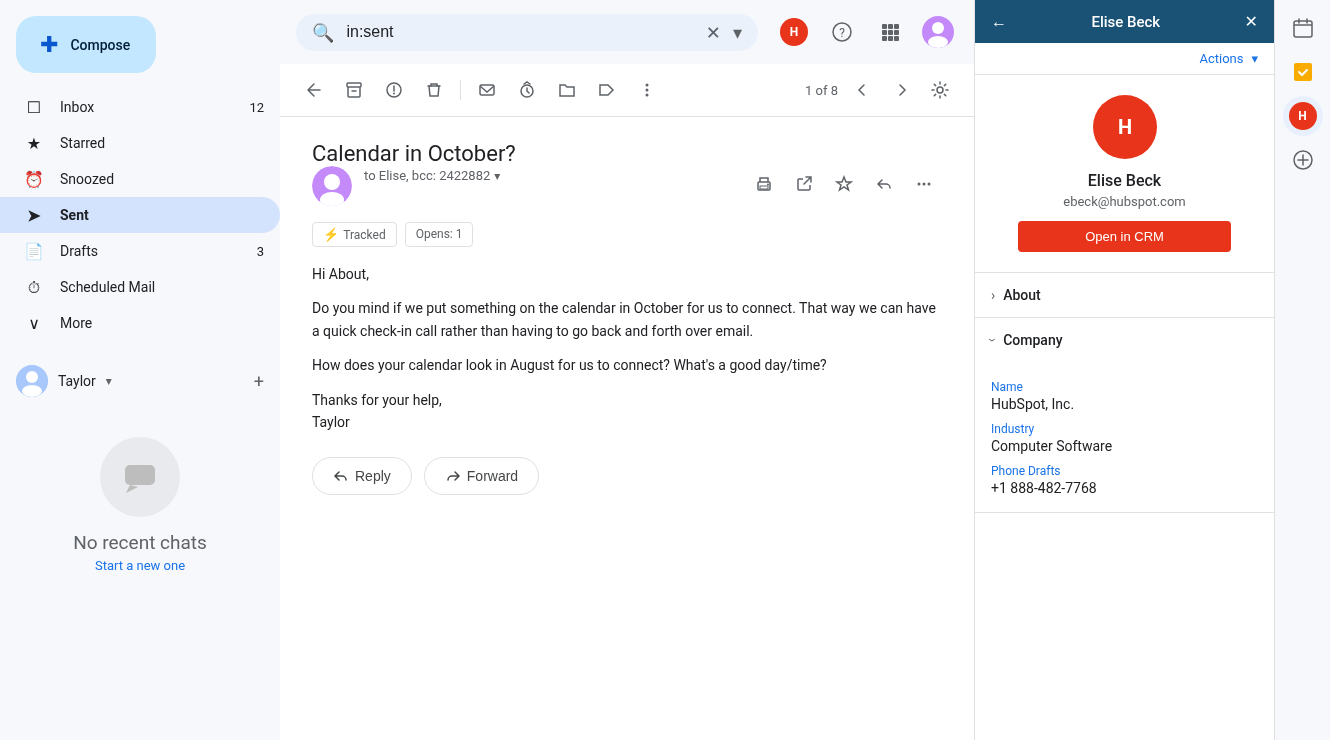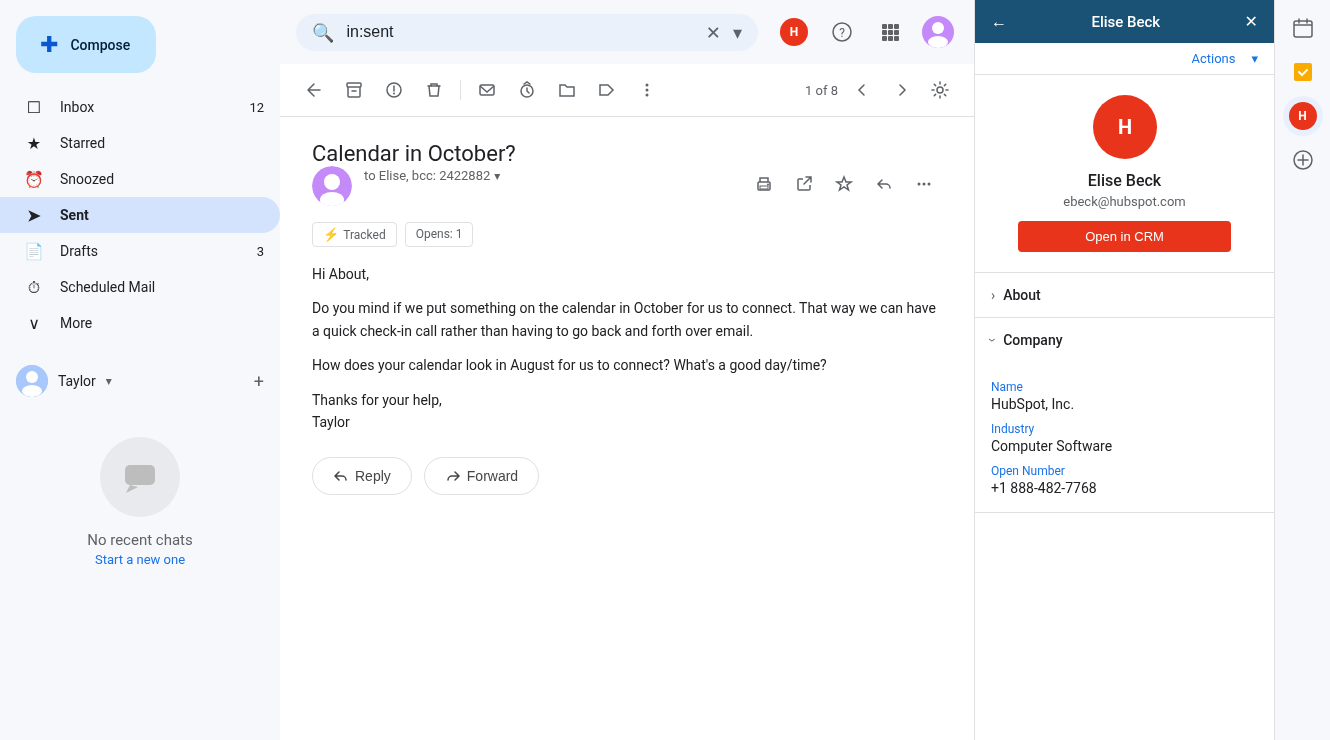--- a/index.html
+++ b/index.html
@@ -16,21 +16,21 @@
     .nav-item .nav-label { flex: 1; }
     .nav-item .nav-count { font-size: 13px; color: #202124; }
 
     .nav-section { margin-bottom: 4px; }
 
     .user-section { display: flex; align-items: center; gap: 10px; padding: 12px 16px; margin-top: 8px; cursor: pointer; }
     .user-avatar-small { width: 32px; height: 32px; border-radius: 50%; background: #a8c7fa; overflow: hidden; display: flex; align-items: center; justify-content: center; }
 
     .chat-empty { display: flex; flex-direction: column; align-items: center; justify-content: center; padding: 20px 16px; margin-top: 8px; }
     .chat-icon-circle { width: 80px; height: 80px; border-radius: 50%; background: #e8eaed; display: flex; align-items: center; justify-content: center; margin-bottom: 12px; }
-    .chat-empty-text { color: #5f6368; text-align: center; font-size: 15px; line-height: 1.5; }
+    .chat-empty-text { color: #5f6368; text-align: center; font-size: 19px; line-height: 1.5; }
     .chat-empty-link { color: #1a73e8; text-align: center; font-size: 13px; cursor: pointer; text-decoration: none; }
 
     
     #main { flex: 1; display: flex; flex-direction: column; background: #fff; min-width: 0; }
 
     
     #topbar { display: flex; align-items: center; background: #f6f8fc; padding: 8px 16px; gap: 0; height: 64px; }
     #search-bar { flex: 1; display: flex; align-items: center; background: #eaf1fb; border-radius: 24px; padding: 8px 16px; gap: 12px; max-width: 720px; }
     #search-bar input { border: none; background: transparent; flex: 1; font-size: 16px; color: #202124; outline: none; }
     .search-icon { color: #5f6368; font-size: 18px; }
@@ -75,21 +75,21 @@
     .action-btn { display: flex; align-items: center; gap: 6px; border: 1px solid #e0e0e0; border-radius: 20px; padding: 10px 20px; cursor: pointer; font-size: 14px; color: #444746; background: #fff; }
 
     
     #right-panel { width: 300px; min-width: 300px; border-left: 1px solid #e0e0e0; background: #fff; display: flex; flex-direction: column; }
     #panel-header { background: #1a5276; color: #fff; display: flex; align-items: center; padding: 12px 16px; gap: 8px; }
     #panel-header .back-btn { cursor: pointer; font-size: 16px; color: #fff; }
     #panel-header .panel-title { flex: 1; text-align: center; font-size: 15px; font-weight: 500; }
     #panel-header .close-btn { cursor: pointer; font-size: 16px; color: #fff; }
 
     #panel-actions { display: flex; justify-content: flex-end; padding: 8px 16px; border-bottom: 1px solid #e0e0e0; }
-    .actions-link { color: #1a73e8; font-size: 13px; cursor: pointer; display: flex; align-items: flex-start; gap: 16px; }
+    .actions-link { color: #1a73e8; font-size: 13px; cursor: pointer; display: flex; align-items: flex-start; gap: 8px; }
 
     #contact-info { display: flex; flex-direction: column; align-items: center; padding: 20px 16px; border-bottom: 1px solid #e0e0e0; }
     .contact-logo { width: 64px; height: 64px; border-radius: 50%; background: #e8341a; display: flex; align-items: center; justify-content: center; margin-bottom: 12px; }
     .contact-name { font-size: 16px; font-weight: 500; color: #202124; margin-bottom: 4px; }
     .contact-email { font-size: 13px; color: #5f6368; margin-bottom: 12px; }
     .open-crm-btn { background: #e8341a; color: #fff; border: none; border-radius: 4px; padding: 8px 20px; font-size: 13px; font-weight: 500; cursor: pointer; width: 80%; }
 
     #panel-sections { flex: 1; overflow-y: auto; }
     .panel-section { border-bottom: 1px solid #e0e0e0; }
     .section-header { display: flex; align-items: center; gap: 8px; padding: 14px 16px; cursor: pointer; }
@@ -434,21 +434,21 @@
     <div class="panel-section">
       <div class="section-header">
         <span class="section-chevron" style="transform:rotate(90deg); display:inline-block;">›</span>
         <span class="section-title">Company</span>
       </div>
       <div class="section-content">
         <div class="field-label">Name</div>
         <div class="field-value">HubSpot, Inc.</div>
         <div class="field-label">Industry</div>
         <div class="field-value">Computer Software</div>
-        <div class="field-label">Open Number</div>
+        <div class="field-label">Phone Drafts</div>
         <div class="field-value">+1 888-482-7768</div>
       </div>
     </div>
   </div>
 </div>
 
 <div id="right-strip">
   <div class="strip-icon">
     <svg width="22" height="22" viewBox="0 0 22 22">
         <rect x="2" y="4" width="18" height="16" rx="2" fill="none" stroke="#5f6368" stroke-width="1.5"></rect>

